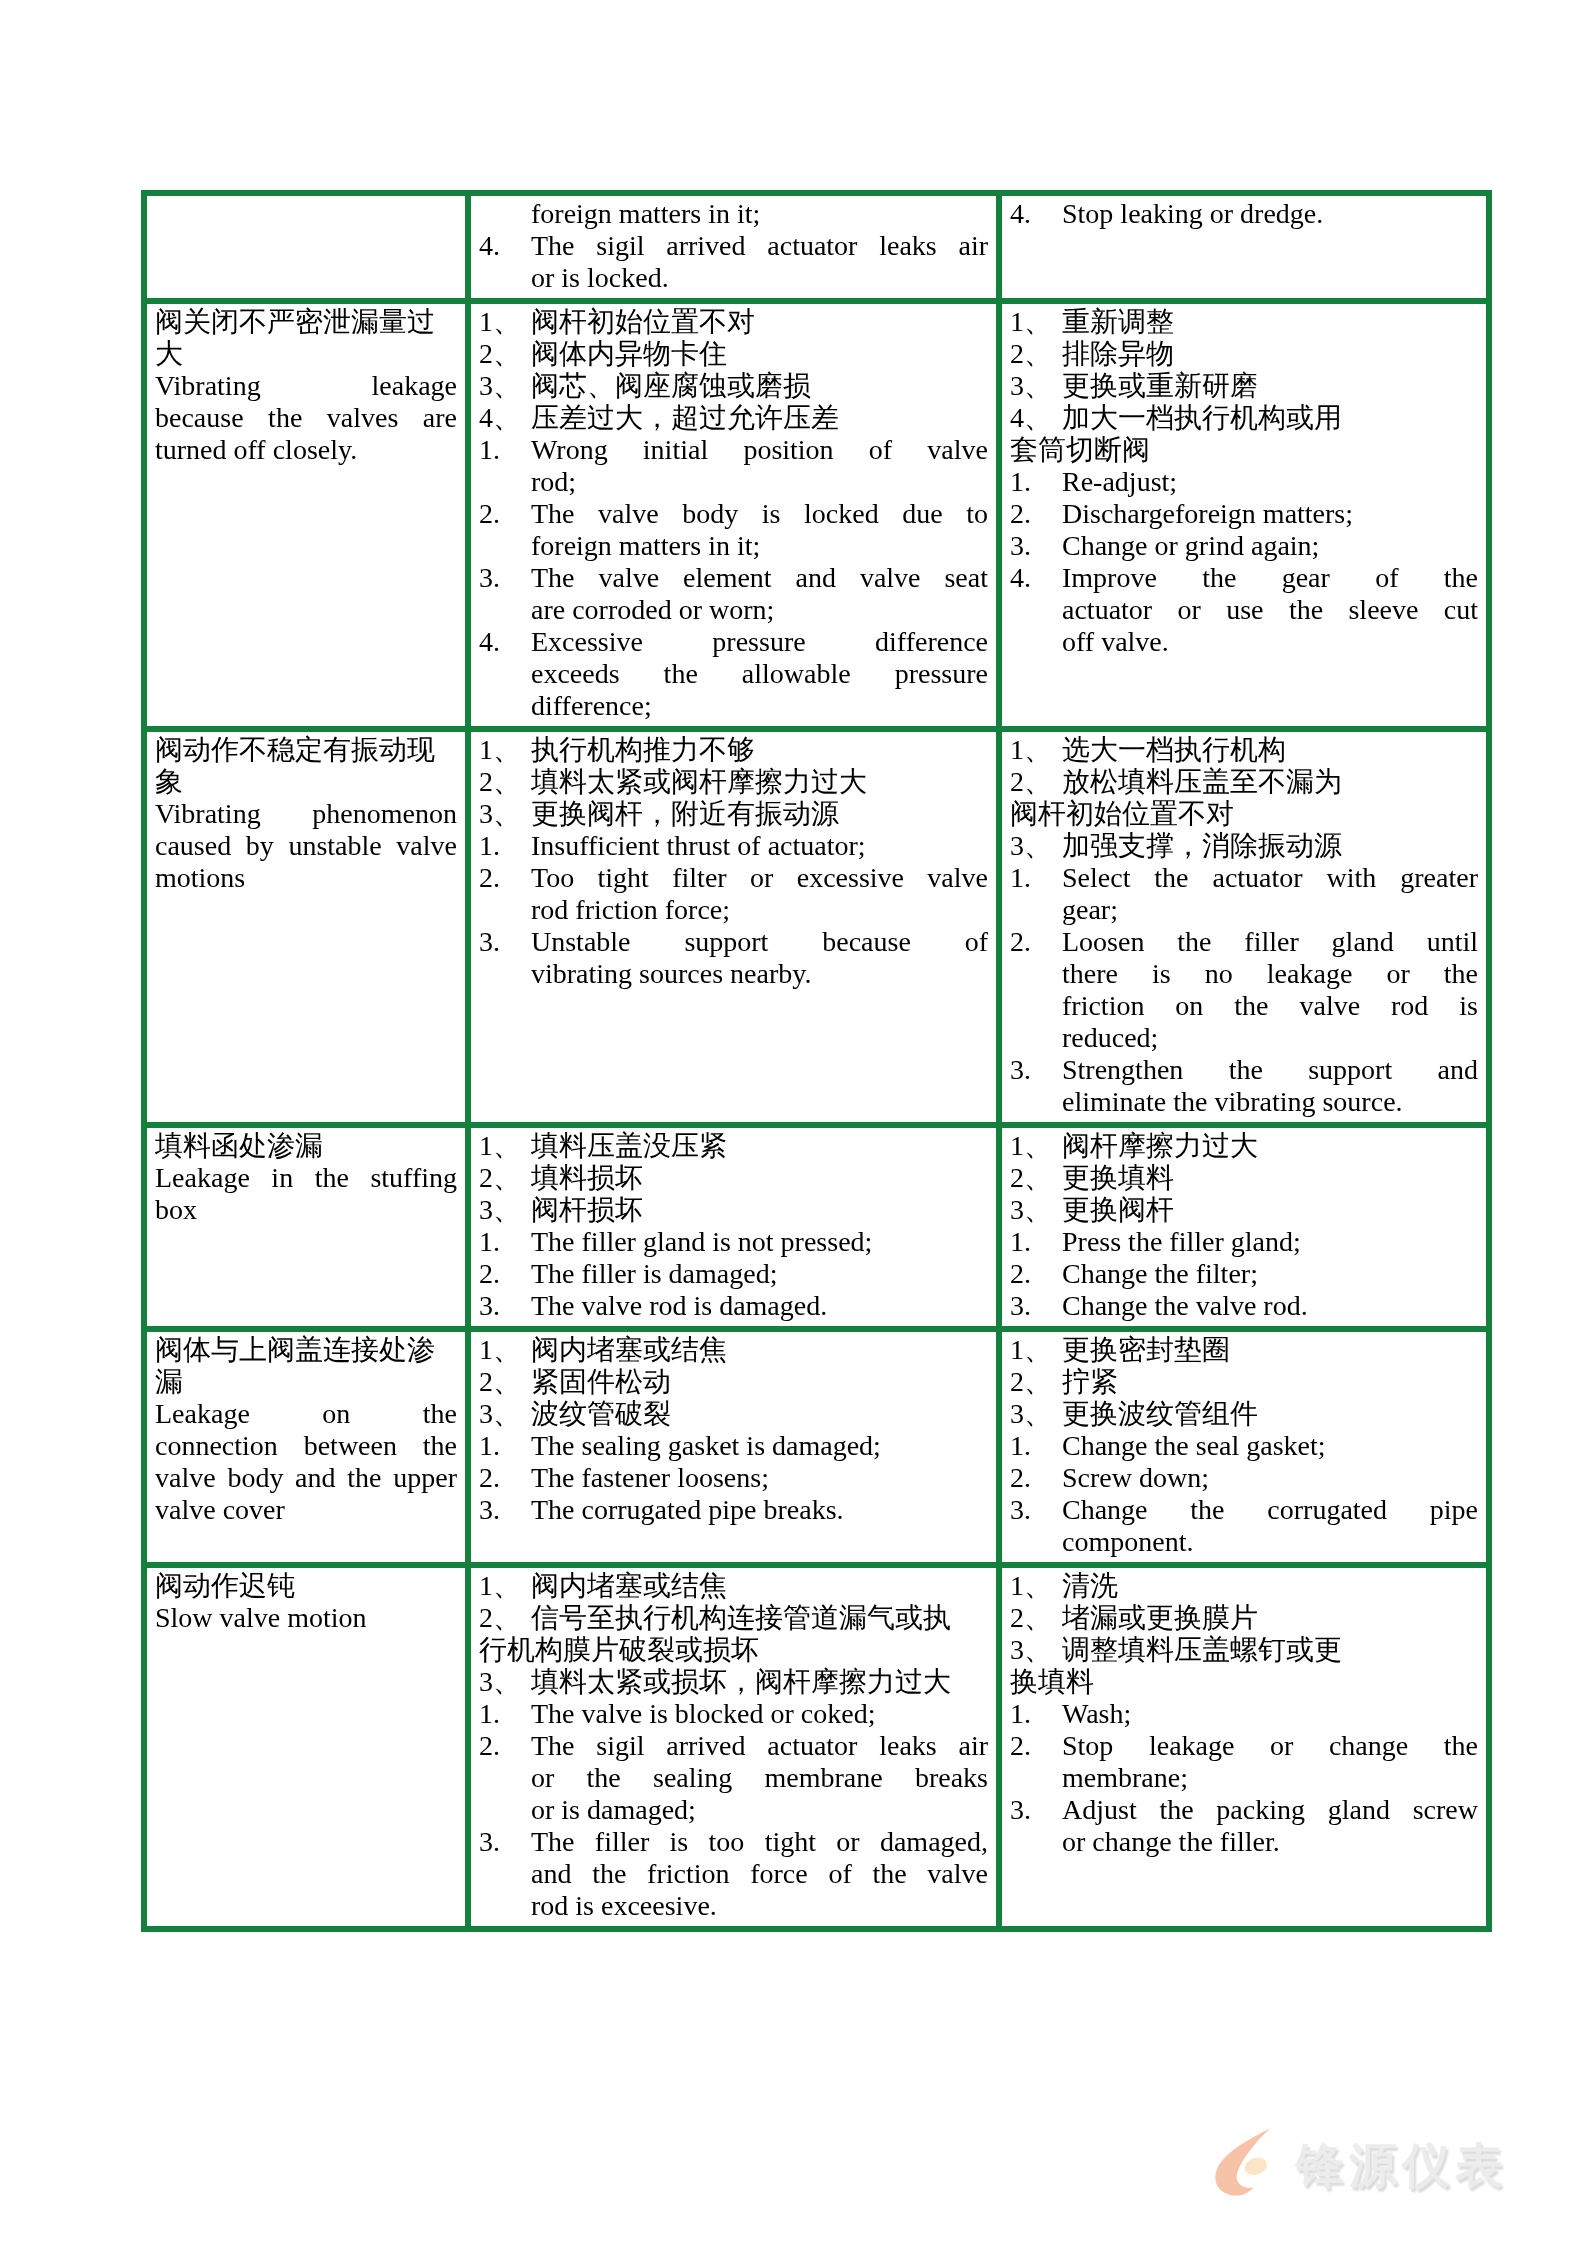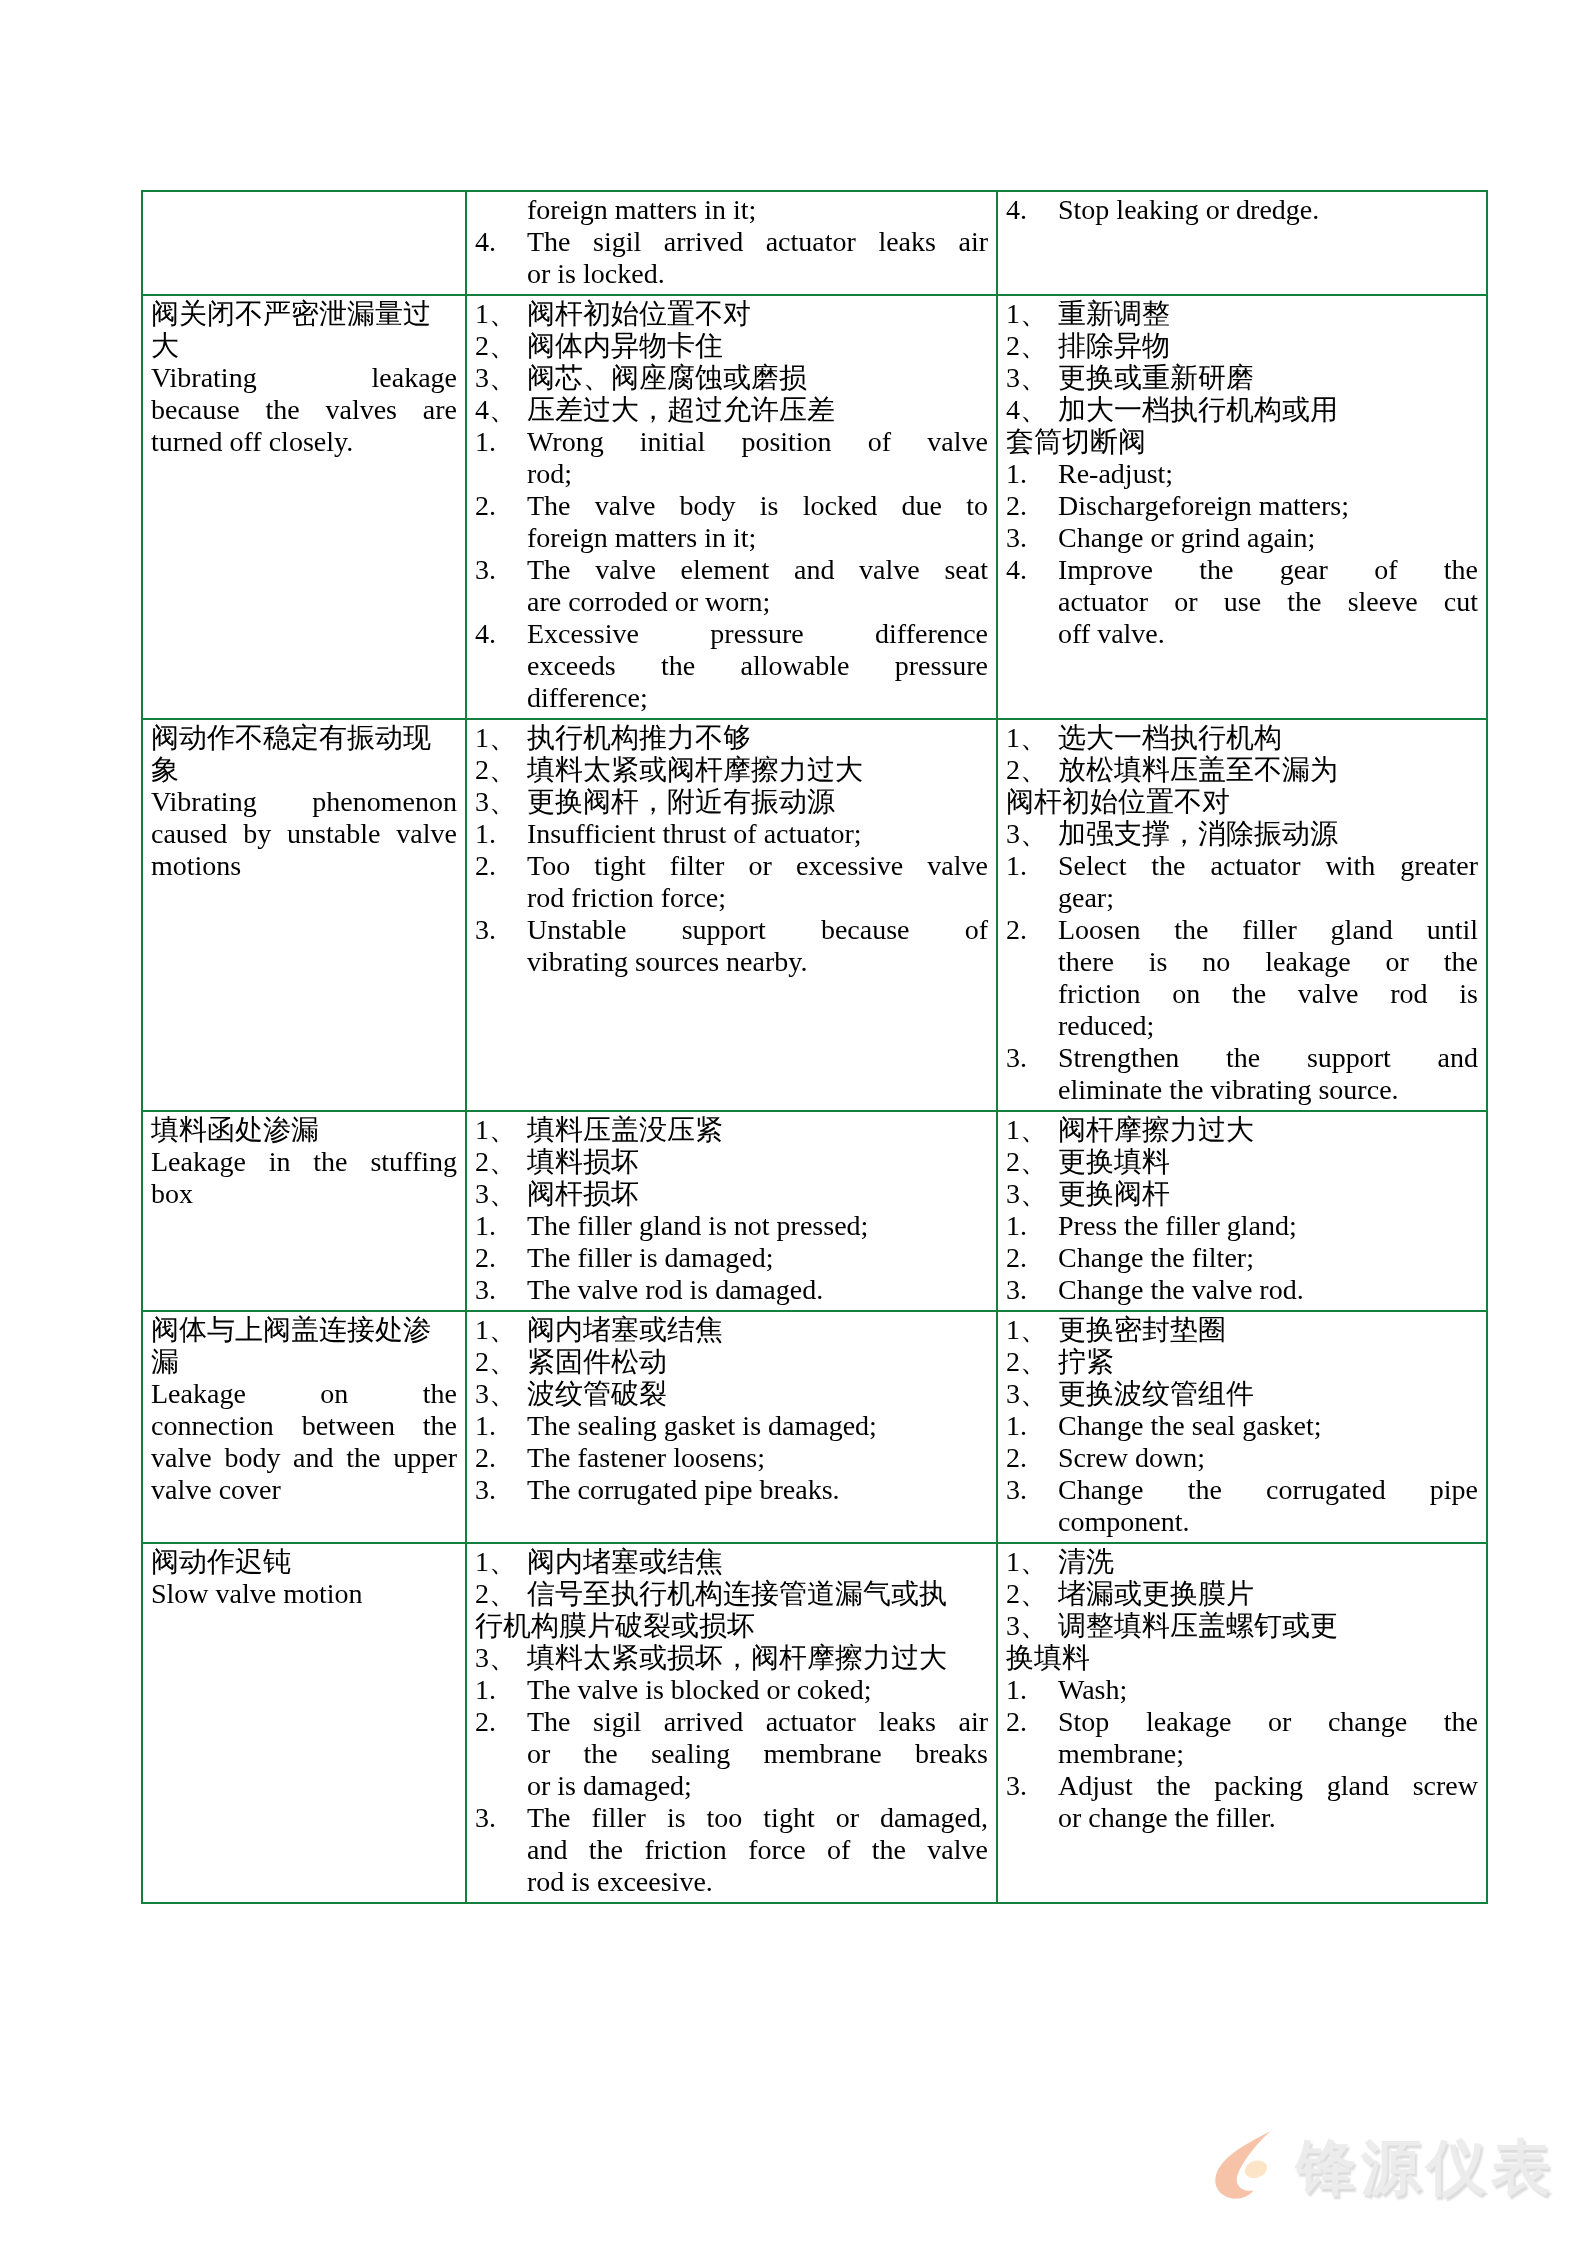--- a/index.html
+++ b/index.html
@@ -4,31 +4,31 @@
 <style>
   html,body{margin:0;padding:0;}
   body{
     width:1587px;height:2245px;position:relative;background:#ffffff;
     font-family:"Liberation Serif","DejaVu Serif",serif;color:#000;
     overflow:hidden;
   }
   .tblwrap{position:absolute;left:141px;top:190px;}
   table.fault{border-collapse:collapse;table-layout:fixed;width:1345px;}
   table.fault td{
-    border:2px solid #15803d;vertical-align:top;
+    border:6px solid #15803d;vertical-align:top;
     padding:2px 8px 4px 8px;overflow:hidden;background:#fff;
   }
   .line{font-size:28px;line-height:32px;white-space:nowrap;}
   .num{display:inline-block;width:52px;}
   .ind{padding-left:52px;font-family:Liberation Serif, serif;}
   .jl{text-align:justify;text-align-last:justify;text-justify:inter-word;}
   .watermark{position:absolute;left:1208px;top:2128px;display:flex;align-items:center;}
   .wm-text{
     font-family:"DejaVu Sans","Liberation Sans",sans-serif;font-weight:bold;
-    font-size:60px;color:#ececec;letter-spacing:5px;margin-left:12px;
+    font-size:48px;color:#ececec;letter-spacing:5px;margin-left:12px;
     text-shadow:2px 3px 2px #dcdcdc;white-space:nowrap;
   }
 </style>
 </head>
 <body>
 
 <div class="tblwrap">
   <table class="fault">
     <colgroup>
       <col style="width:324px">

